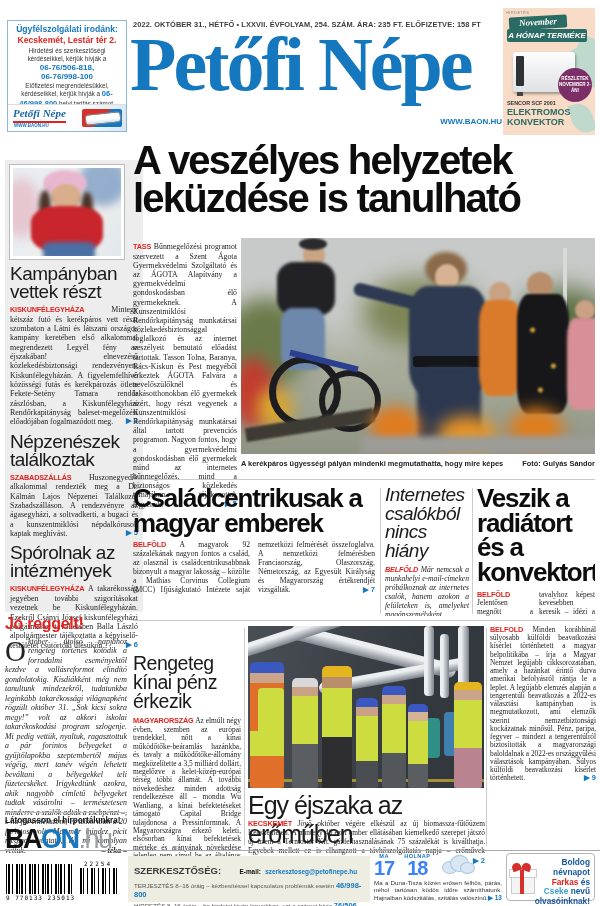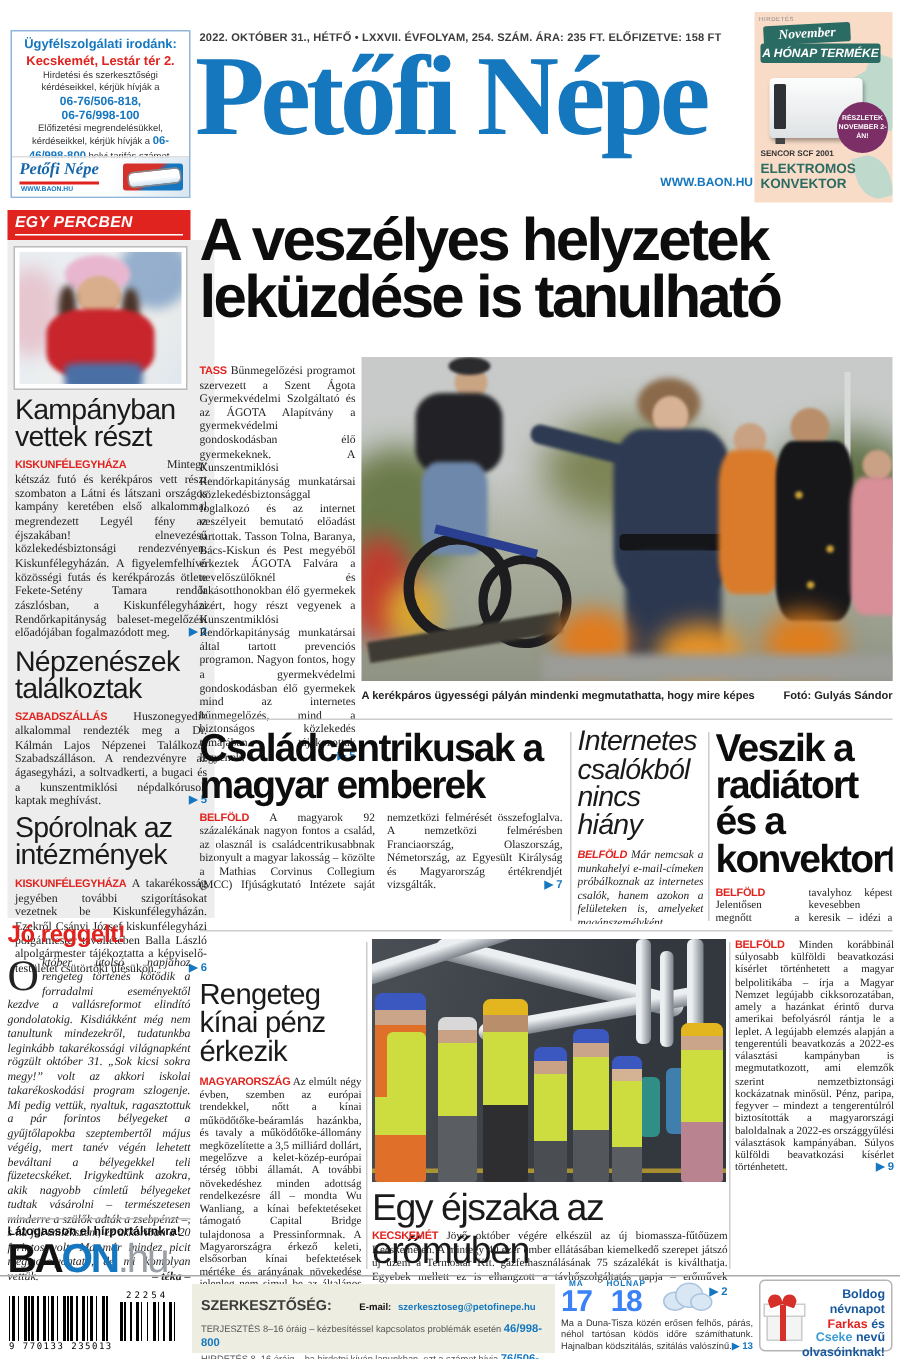--- a/index.html
+++ b/index.html
@@ -145,23 +145,20 @@
     <div class="ad-banner">A HÓNAP TERMÉKE</div>
     <div class="ad-prod"></div>
     <div class="ad-code">SENCOR SCF 2001</div>
     <div class="ad-name">
       <span>ELEKTROMOS</span><br>
       <span>KONVEKTOR</span>
     </div>
     <div class="ad-badge">RÉSZLETEK NOVEMBER 2-ÁN!</div>
   </div>
 
-  <div class="abs egy-bar">
-    <span>EGY PERCBEN</span>
-  </div>
 
   <div class="abs left-panel">
     <div class="child-photo">
       <span class="b" style="left:-12px;top:10px;width:40px;height:60px;background:#e6c6cf;filter:blur(6px);"></span>
       <span class="b" style="right:-6px;top:-10px;width:48px;height:48px;background:#3a6fae;opacity:0.5;filter:blur(4px);"></span>
       <span class="b" style="left:30px;top:2px;width:44px;height:26px;background:#e8b7cf;filter:blur(1.5px);"></span>
       <span class="b" style="left:38px;top:16px;width:30px;height:26px;background:#d9ae8c;filter:blur(1px);"></span>
       <span class="b" style="left:26px;top:22px;width:12px;height:30px;background:#4a342a;filter:blur(2px);"></span>
       <span class="b" style="left:68px;top:24px;width:12px;height:28px;background:#4a342a;filter:blur(2px);"></span>
       <span class="b" style="left:18px;top:38px;width:72px;height:46px;border-radius:35%;background:#c8252c;filter:blur(1.5px);"></span>

